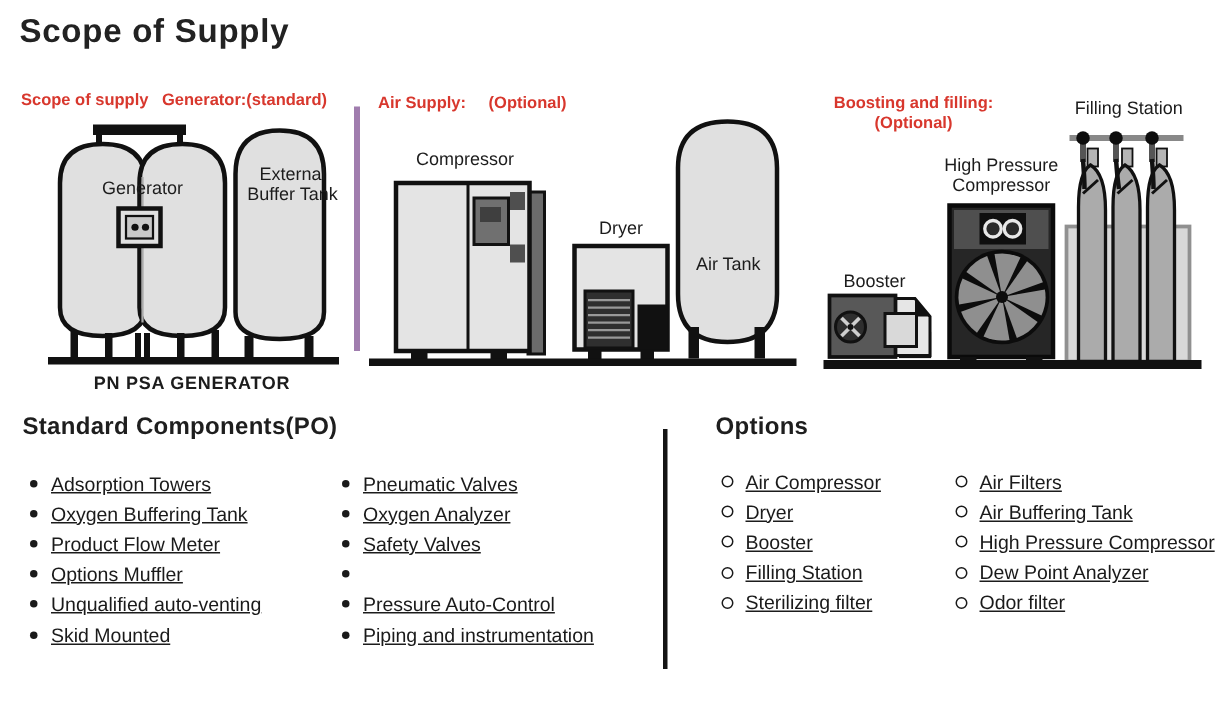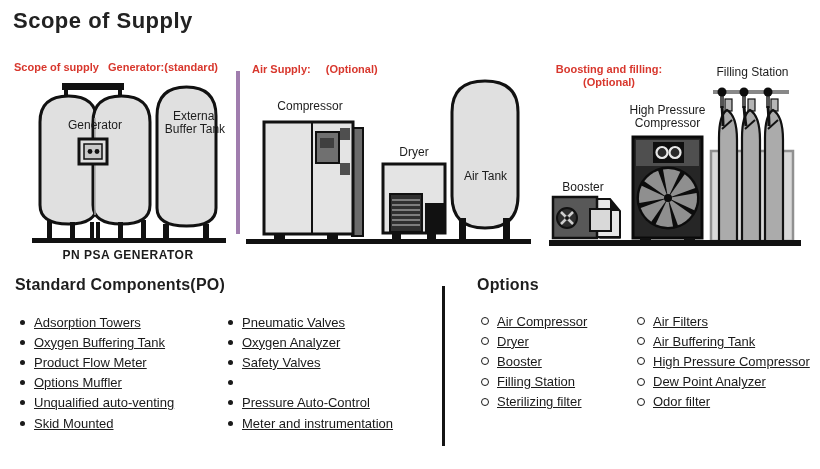--- a/index.html
+++ b/index.html
@@ -229,21 +229,21 @@
       </div>
     <div class="row">
         <span class="b-dot"></span>
       </div>
     <div class="row">
         <span class="b-dot"></span>
         <span>Pressure Auto-Control</span>
       </div>
     <div class="row">
         <span class="b-dot"></span>
-        <span>Meter and instrumentation</span>
+        <span>Piping and instrumentation</span>
       </div>
   </div>
 
   <div class="list-col" style="left:481px;top:311px;">
     <div class="row">
         <span class="b-hollow"></span>
         <span>Air Compressor</span>
       </div>
     <div class="row">
         <span class="b-hollow"></span>

